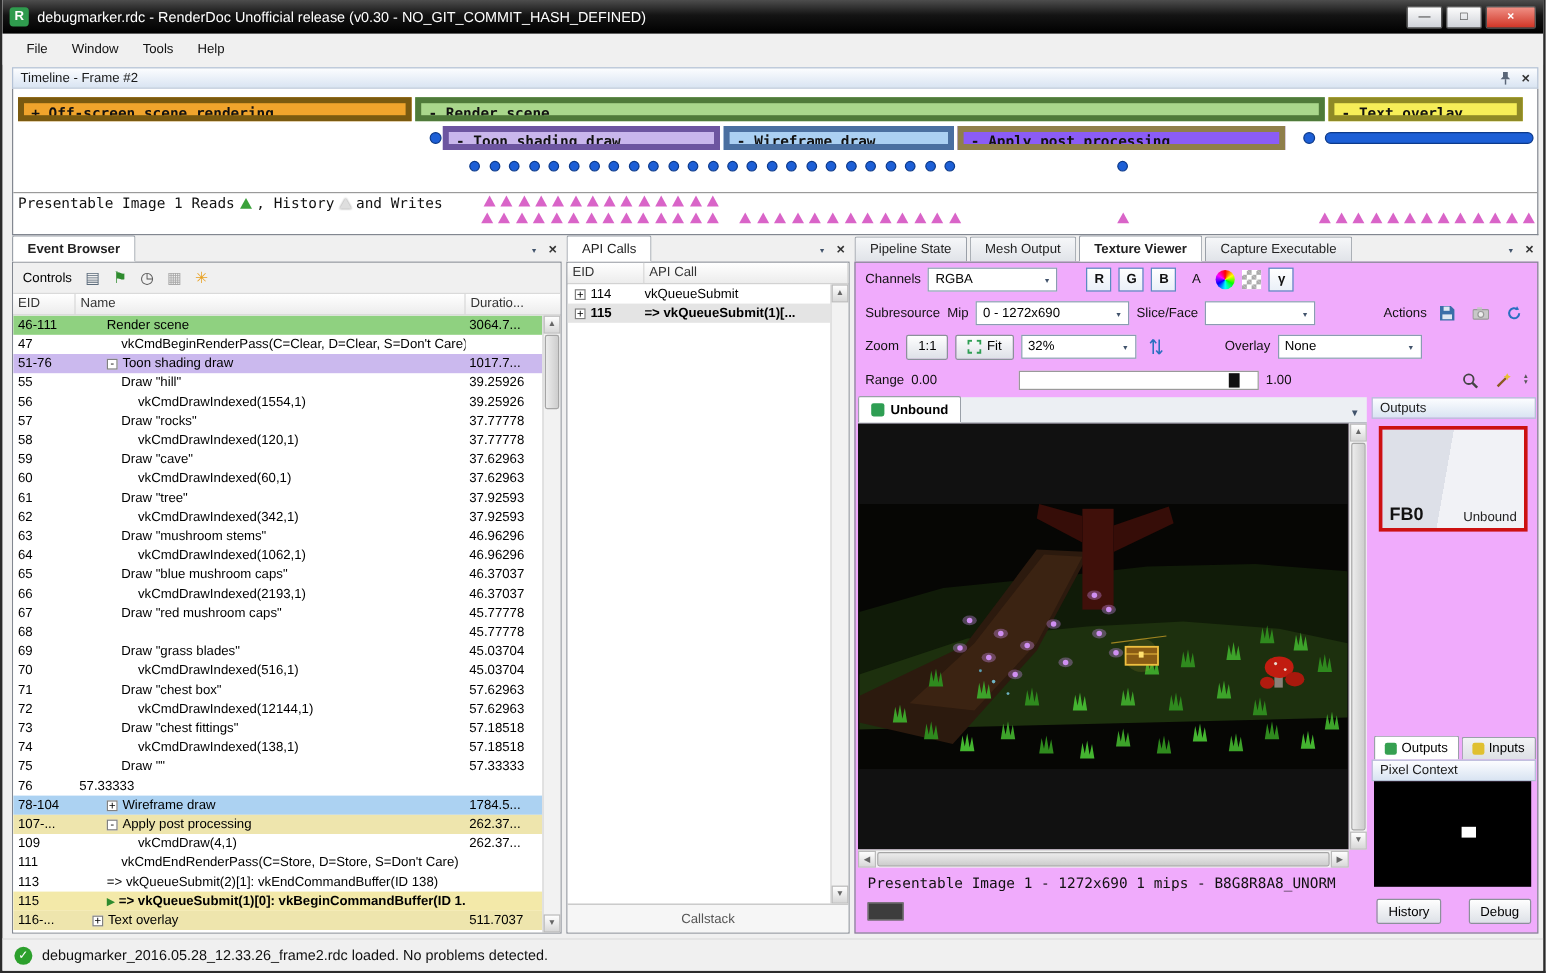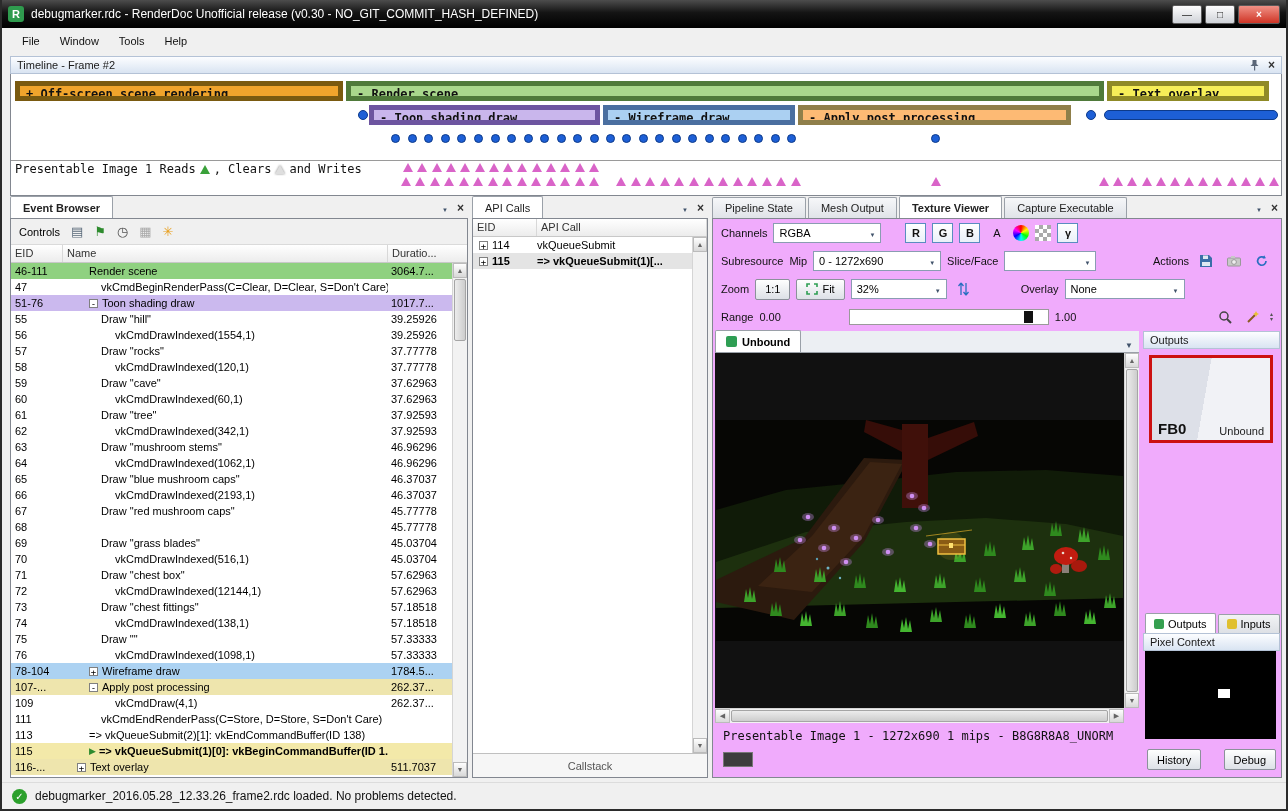--- a/index.html
+++ b/index.html
@@ -158,21 +158,21 @@
   </div>
   <div class="tl-body">
     <div class="tl-row1" id="tlrow1">
         <div class="tbar" style="left: 4px; width: 328px; background: rgb(240, 164, 44); border-color: rgb(122, 90, 16);">+ Off-screen scene rendering</div>
         <div class="tbar" style="left: 335px; width: 758px; background: rgb(169, 215, 140); border-color: rgb(79, 122, 58);">- Render scene</div>
         <div class="tbar" style="left: 1096px; width: 162px; background: rgb(246, 238, 88); border-color: rgb(143, 138, 38);">- Text overlay</div>
       </div>
     <div class="tl-row2" id="tlrow2">
         <div class="tbar" style="left: 358px; width: 231px; background: rgb(201, 182, 236); border-color: rgb(109, 85, 160);">- Toon shading draw</div>
         <div class="tbar" style="left: 592px; width: 192px; background: rgb(171, 208, 242); border-color: rgb(74, 111, 160);">- Wireframe draw</div>
-        <div class="tbar" style="left: 787px; width: 273px; background: #fdba74; border-color: rgb(143, 127, 74);">- Apply post processing</div>
+        <div class="tbar" style="left: 787px; width: 273px; background: #8b5cf6; border-color: rgb(143, 127, 74);">- Apply post processing</div>
         <span class="tdot big" style="left: 347px;"></span>
         <span class="tdot big" style="left: 1075px;"></span>
         <span class="tline" style="left: 1093px; width: 174px;"></span>
       </div>
     <div class="tl-dots" id="tldots">
         <span class="tdot" style="left: 380px;"></span>
         <span class="tdot" style="left: 396.583px;"></span>
         <span class="tdot" style="left: 413.167px;"></span>
         <span class="tdot" style="left: 429.75px;"></span>
         <span class="tdot" style="left: 446.333px;"></span>
@@ -194,21 +194,21 @@
         <span class="tdot" style="left: 710.182px;"></span>
         <span class="tdot" style="left: 726.636px;"></span>
         <span class="tdot" style="left: 743.091px;"></span>
         <span class="tdot" style="left: 759.545px;"></span>
         <span class="tdot" style="left: 776px;"></span>
         <span class="tdot" style="left: 920px;"></span>
       </div>
     <div class="tl-sep"></div>
     <div class="tl-footer" id="tlfoot">
       <span class="tlf-line">
-        <span>Presentable Image 1 Reads</span><span class="tri green"></span><span>, Clears</span><span class="tri gray"></span><span>and Writes</span>
+        <span>Presentable Image 1 Reads</span><span class="tri green"></span><span>, History</span><span class="tri gray"></span><span>and Writes</span>
       </span>
     <span class="tri abs" style="left: 392px; top: 2px;"></span>
         <span class="tri abs" style="left: 406.308px; top: 2px;"></span>
         <span class="tri abs" style="left: 420.615px; top: 2px;"></span>
         <span class="tri abs" style="left: 434.923px; top: 2px;"></span>
         <span class="tri abs" style="left: 449.231px; top: 2px;"></span>
         <span class="tri abs" style="left: 463.538px; top: 2px;"></span>
         <span class="tri abs" style="left: 477.846px; top: 2px;"></span>
         <span class="tri abs" style="left: 492.154px; top: 2px;"></span>
         <span class="tri abs" style="left: 506.462px; top: 2px;"></span>
@@ -449,23 +449,20 @@
         </div>
         <div class="eb-row">
           <div class="cell c-eid">75</div>
           <div class="cell c-name" style="padding-left: 38px;">
             <span>Draw ""</span>
           </div>
           <div class="cell c-dur">57.33333</div>
         </div>
         <div class="eb-row">
           <div class="cell c-eid">76</div>
-          <div class="cell c-name" style="padding-left: 52px;">
-            <span>vkCmdDrawIndexed(1098,1)</span>
-          </div>
           <div class="cell c-dur">57.33333</div>
         </div>
         <div class="eb-row" style="background: rgb(172, 210, 242);">
           <div class="cell c-eid">78-104</div>
           <div class="cell c-name" style="padding-left: 26px;">
             <span class="expander">+</span>
             <span>Wireframe draw</span>
           </div>
           <div class="cell c-dur">1784.5...</div>
         </div>

